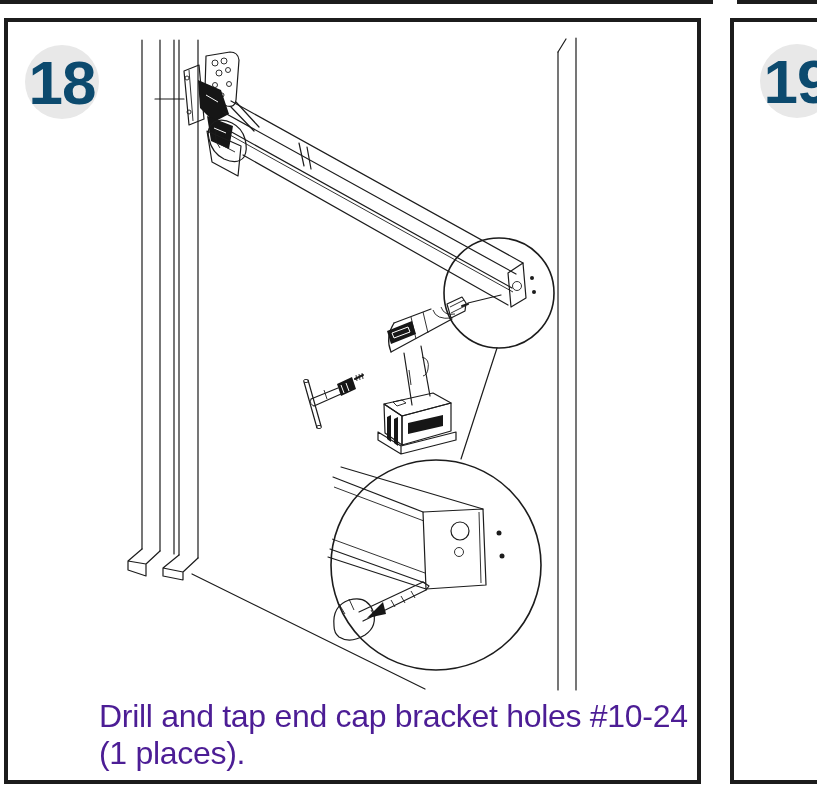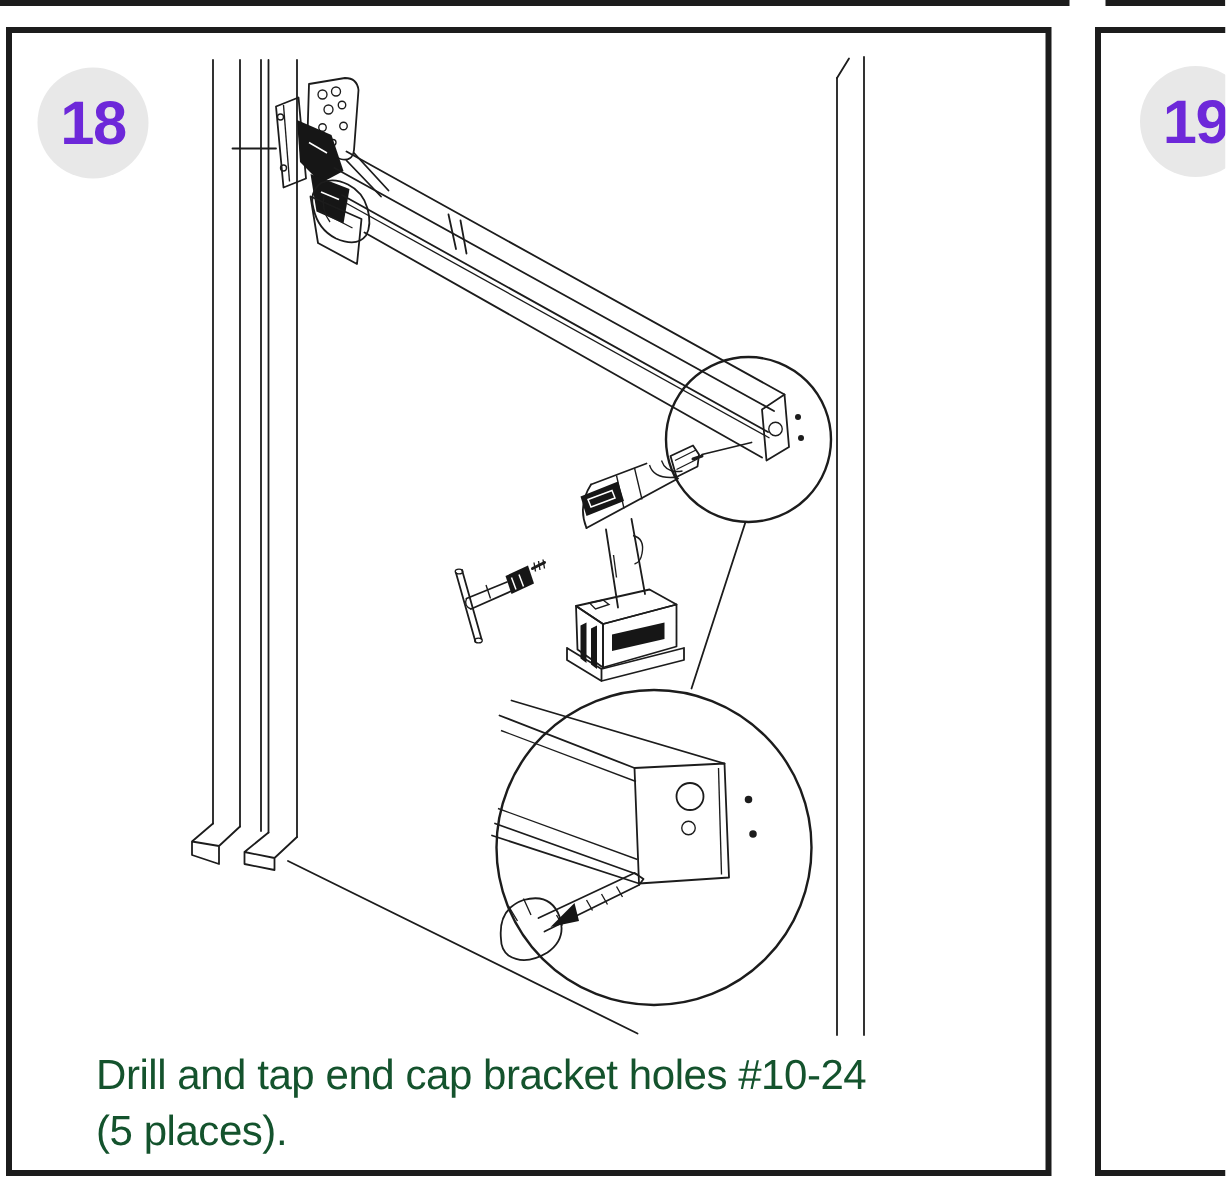--- a/index.html
+++ b/index.html
@@ -5,25 +5,25 @@
   html,body{margin:0;padding:0;background:#ffffff;}
   #page{position:relative;width:817px;height:788px;background:#ffffff;overflow:hidden;
         font-family:"Liberation Sans",sans-serif;}
   .top-strip{position:absolute;top:0;height:4px;background:#1c1c1c;}
   .panel{position:absolute;top:18px;height:766px;border:4px solid #1c1c1c;
          box-sizing:border-box;background:#ffffff;}
   #panel-18{left:4px;width:697px;}
   #panel-19{left:730px;width:140px;}
   .badge{position:absolute;width:74px;height:74px;border-radius:50%;background:#e8e8e8;
          display:flex;align-items:center;justify-content:center;
-         font-size:41px;font-weight:700;color:#6d28d9;letter-spacing:-1px;}
+         font-size:62px;font-weight:700;color:#0c4a6e;letter-spacing:-1px;}
   #badge-18{left:25px;top:45px;}
   #badge-19{left:760px;top:44px;}
-  .caption{position:absolute;font-size:28px;line-height:37px;color:#14532d;
-           letter-spacing:-0.3px;white-space:nowrap;}
+  .caption{position:absolute;font-size:32px;line-height:37px;color:#4c1d95;
+           letter-spacing:-0.3px;white-space:nowrap;margin-left:35px;}
   #caption-18{left:64px;top:698px;}
   #caption-19{left:747px;top:698px;}
   #art{position:absolute;left:0;top:0;}
   .ln{stroke:#1c1c1c;stroke-width:1.2;fill:none;stroke-linecap:round;stroke-linejoin:round;}
   .ln-thin{stroke:#1c1c1c;stroke-width:0.9;fill:none;}
   .ln-bold{stroke:#1c1c1c;stroke-width:2;fill:none;stroke-linecap:round;}
   .circ{stroke:#1c1c1c;stroke-width:1.6;fill:none;}
   .dark{fill:#161616;stroke:none;}
   .dot{fill:#1c1c1c;stroke:none;}
   .wht{stroke:#ffffff;stroke-width:1;fill:none;}
@@ -172,16 +172,16 @@
 
   <div id="badge-18" class="badge">
     <span>18</span>
   </div>
   <div id="badge-19" class="badge">
     <span>19</span>
   </div>
 
   <div id="caption-18" class="caption">
     <div>Drill and tap end cap bracket holes #10-24</div>
-    <div>(5 places).</div>
+    <div>(1 places).</div>
   </div>
 
 </div>
 
 </body></html>

